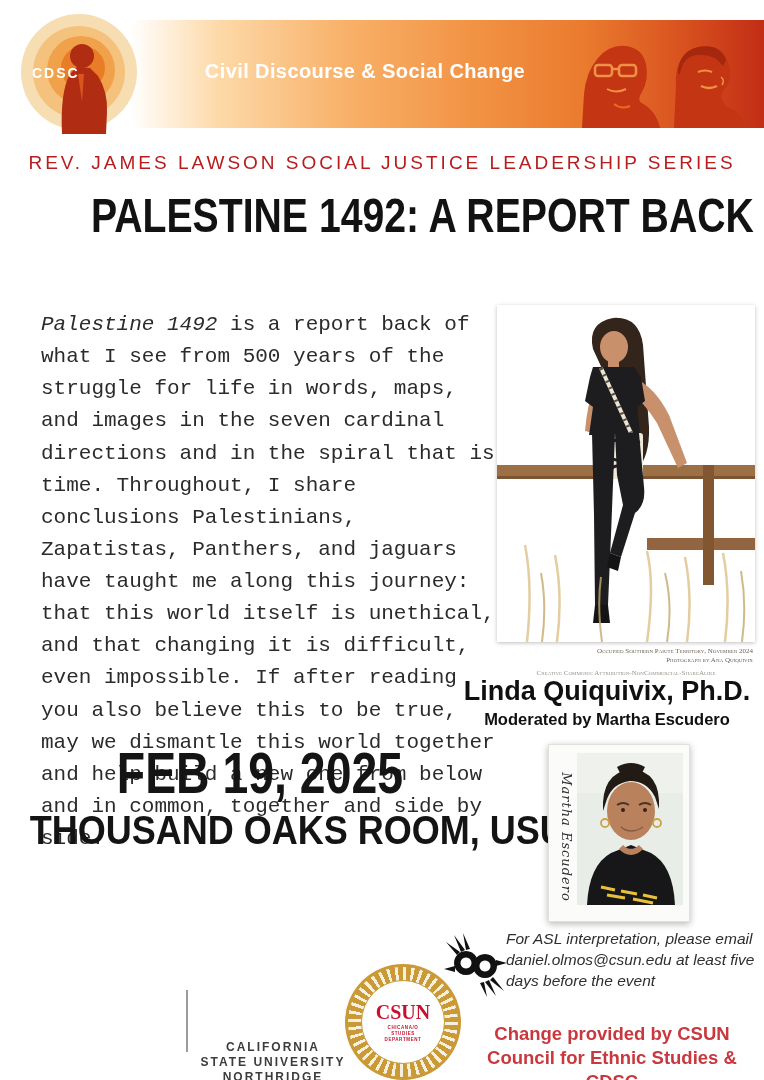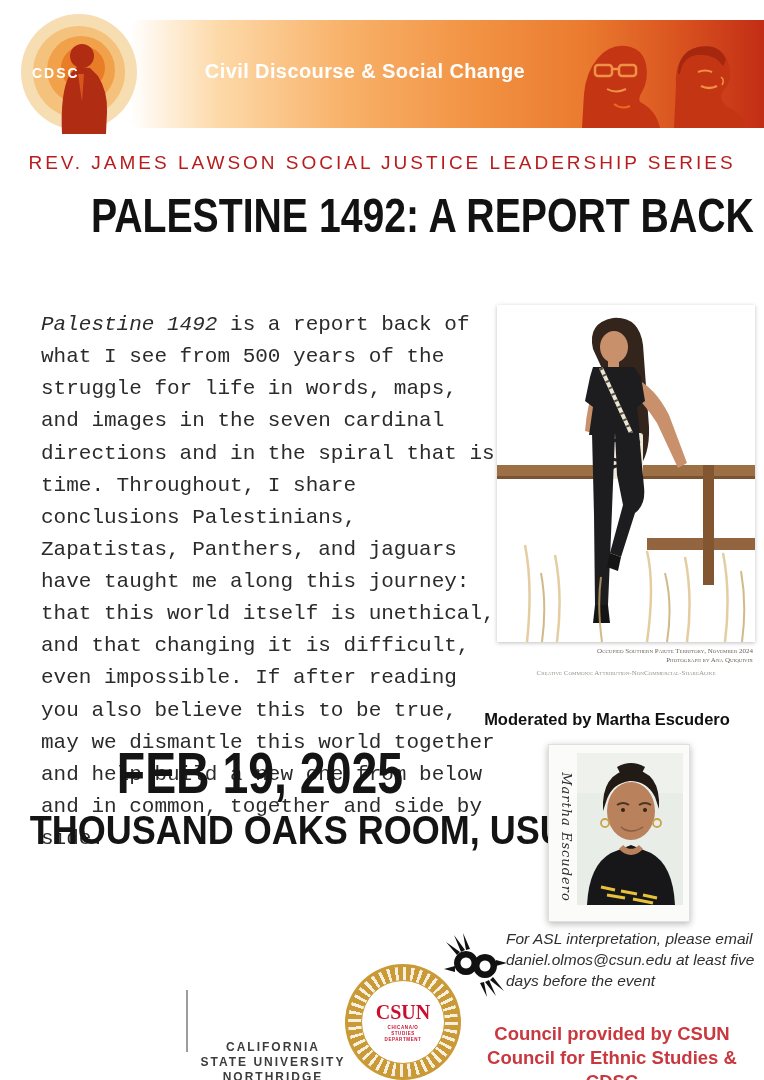--- a/index.html
+++ b/index.html
@@ -173,20 +173,21 @@
       <path d="M45,337 Q50,300 44,268 M105,337 Q100,300 104,272 M170,337 Q176,300 168,268 M245,337 Q250,300 244,266" fill="none" stroke="#c7a76b" stroke-width="2" opacity=".8"></path>
     </svg>
   </div>
 
   <div class="photo-caption">
     <div class="cap-r">Occupied Southern Paiute Territory, November 2024</div>
     <div class="cap-r">Photograph by Ana Quiquivix</div>
     <div class="cap-c">Creative Commons: Attribution-NonCommercial-ShareAlike</div>
   </div>
 
+  <div class="speaker-name">Linda Quiquivix, Ph.D.</div>
   <div class="moderator-line">Moderated by Martha Escudero</div>
 
   <div class="event-details">
     <div><span class="cond d1">FEB 19, 2025</span></div>
     <div><span class="cond d3">THOUSAND OAKS ROOM, USU</span></div>
   </div>
 
   <div class="polaroid">
     <div class="handwritten">Martha Escudero</div>
     <div class="polaroid-photo">
@@ -217,21 +218,21 @@
     <svg width="62" height="64" viewBox="0 0 62 64">
       <path fill="#111111" fill-rule="evenodd" d="M22,18 a12,12 0 1 0 0.01,0 Z M22,24.5 a5.5,5.5 0 1 1 -0.01,0 Z"></path>
       <path fill="#111111" d="M13,22 L2,9 L16,19 Z M17,19 L10,2 L21,17 Z M22,17 L19,0 L26,16 Z M11,33 L0,36 L11,39 Z"></path>
       <path fill="#111111" fill-rule="evenodd" d="M41,21 a12,12 0 1 0 0.01,0 Z M41,27.5 a5.5,5.5 0 1 1 -0.01,0 Z"></path>
       <path fill="#111111" d="M49,44 L60,58 L46,47 Z M45,47 L52,63 L41,49 Z M40,49 L43,64 L36,50 Z M52,33 L63,30 L52,27 Z"></path>
     </svg>
   </div>
   <div class="asl-note">For ASL interpretation, please email daniel.olmos@csun.edu at least five days before the event</div>
 
   <div class="funding-note">
-    <div>Council provided by CSUN</div>
+    <div>Change provided by CSUN</div>
     <div>Council for Ethnic Studies &amp; CDSC</div>
   </div>
 
   <div class="footer-divider"></div>
   <div class="university-name">
     <div>CALIFORNIA</div>
     <div>STATE UNIVERSITY</div>
     <div>NORTHRIDGE</div>
   </div>
 

